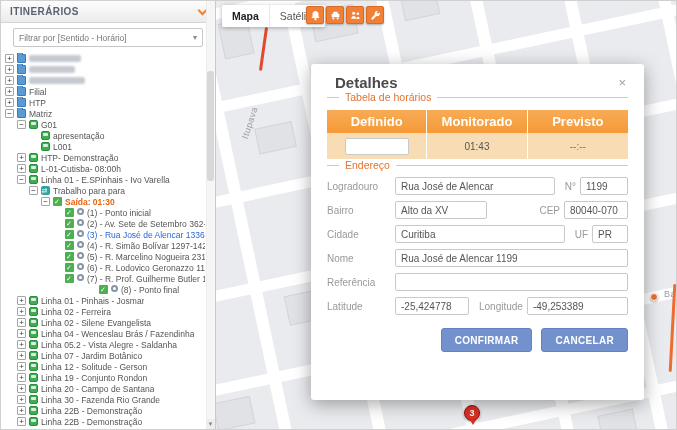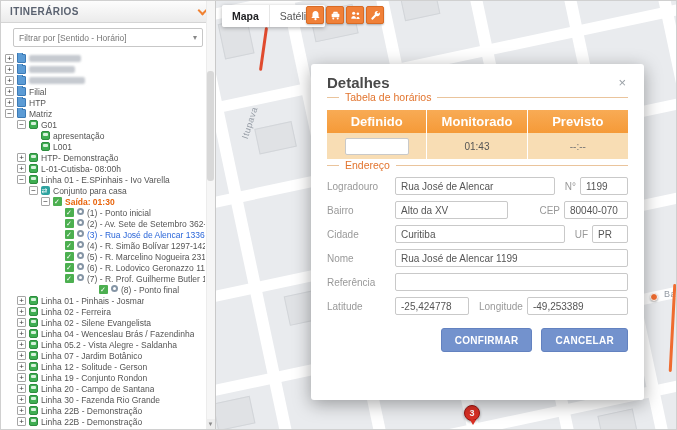--- a/index.html
+++ b/index.html
@@ -57,41 +57,41 @@
   .map-controls { position:absolute; left:6px; top:4px; z-index:4; display:flex; box-shadow:0 1px 4px rgba(0,0,0,.3); border-radius:2px; overflow:hidden; }
   .mc-btn { height:22px; background:#fff; border:none; padding:0 10px; font-size:10.5px; font-family:"Liberation Sans",sans-serif; cursor:pointer; color:#565656; }
   .mc-btn.active { font-weight:bold; color:#202124; }
   .mc-btn + .mc-btn { border-left:1px solid #e6e6e6; }
   .map-tools { position:absolute; left:90px; top:5px; z-index:4; display:flex; gap:2px; }
   .tool-btn { width:18px; height:18px; background:#f08038; border:1px solid #d96a24; border-radius:2px; display:flex; align-items:center; justify-content:center; cursor:pointer; box-shadow:0 1px 2px rgba(0,0,0,.25); }
   .tool-btn svg { display:block; }
 
   
   .modal { position:absolute; left:95px; top:63px; width:333px; height:336px; background:#fff; border-radius:3px; box-shadow:0 4px 18px rgba(0,0,0,.35); z-index:6; padding:10px 16px 12px 16px; }
-  .modal-head { display:flex; align-items:flex-start; }
+  .modal-head { display:flex; align-items:flex-start;margin-left:8px; }
   .modal-title { font-size:15px; font-weight:bold; color:#4a4a4a; flex:1; }
   .modal-close { font-size:13px; color:#9aa0a6; cursor:pointer; line-height:13px; padding:2px 2px; }
   .sec-title { display:flex; align-items:center; color:#e2742e; font-size:10.5px; white-space:nowrap; }
   .sec-title::before { content:""; width:12px; height:1px; background:#eac49c; margin-right:6px; }
   .sec-title::after { content:""; flex:1; height:1px; background:#eac49c; margin-left:6px; }
   .htable { width:100%; margin-top:7px; border-collapse:collapse; }
   .htable .hrow { display:grid; grid-template-columns:1fr 1fr 1fr; }
   .hcell { background:linear-gradient(#f8ab55,#f59a38); color:#fff; font-size:13px; font-weight:bold; text-align:center; padding:4px 0; border-right:1px solid #fff; }
   .hcell:last-child { border-right:none; }
   .dcell { background:#f8ddb4; font-size:10px; color:#555; text-align:center; padding:4px 0; height:26px; display:flex; align-items:center; justify-content:center; border-right:1px solid #fff; }
   .dcell:last-child { border-right:none; color:#777; }
   .dcell input { width:64px; height:17px; border:1px solid #c9c9c9; border-radius:2px; background:#fff; font-size:10px; text-align:center; font-family:"Liberation Sans",sans-serif; }
   .form { margin-top:6px; }
   .frow { display:flex; align-items:center; margin-top:6px; }
   .flabel { width:68px; flex:0 0 68px; font-size:10px; color:#999; }
   .flabel2 { font-size:10px; color:#999; margin:0 4px 0 10px; }
   .flabel2.pushright { margin-left:auto; }
   .finput { height:18px; border:1px solid #c9c9c9; border-radius:2px; padding:0 5px; font-size:10px; color:#555; background:#fff; font-family:"Liberation Sans",sans-serif; min-width:0; }
   .grow { flex:1; }
-  .w92 { width:113px; } .w74 { width:74px; } .w64 { width:64px; } .w48 { width:48px; } .w36 { width:36px; }
+  .w92 { width:92px; } .w74 { width:74px; } .w64 { width:64px; } .w48 { width:48px; } .w36 { width:36px; }
   .btn-row { display:flex; justify-content:flex-end; gap:9px; margin-top:13px; }
   .blue-btn { height:24px; padding:0 13px; background:#7392cd; border:1px solid #6382c0; border-radius:3px; color:#fff; font-size:10px; font-weight:bold; letter-spacing:.3px; cursor:pointer; font-family:"Liberation Sans",sans-serif; }
 </style>
 </head>
 <body>
 
 <div class="app">
 
   <aside class="sidebar">
     <div class="sb-header">
@@ -161,21 +161,21 @@
           <span class="tlabel normal">L-01-Cutisba- 08:00h</span>
         </div>
         <div class="tree-row" style="padding-left: 16px;">
           <span class="exp">−</span>
           <span class="ticon ticon-bus"></span>
           <span class="tlabel normal">Linha 01 - E.SPinhais - Ivo Varella</span>
         </div>
         <div class="tree-row" style="padding-left: 28px;">
           <span class="exp">−</span>
           <span class="ticon ticon-route"></span>
-          <span class="tlabel normal">Conjunto para casa</span>
+          <span class="tlabel normal">Trabalho para para</span>
         </div>
         <div class="tree-row" style="padding-left: 40px;">
           <span class="exp">−</span>
           <span class="ticon ticon-check"></span>
           <span class="tlabel orange">Saída: 01:30</span>
         </div>
         <div class="tree-row" style="padding-left: 52px;">
           <span class="exp-space"></span>
           <span class="ticon ticon-check"></span>
           <span class="ticon ticon-pin"></span>

